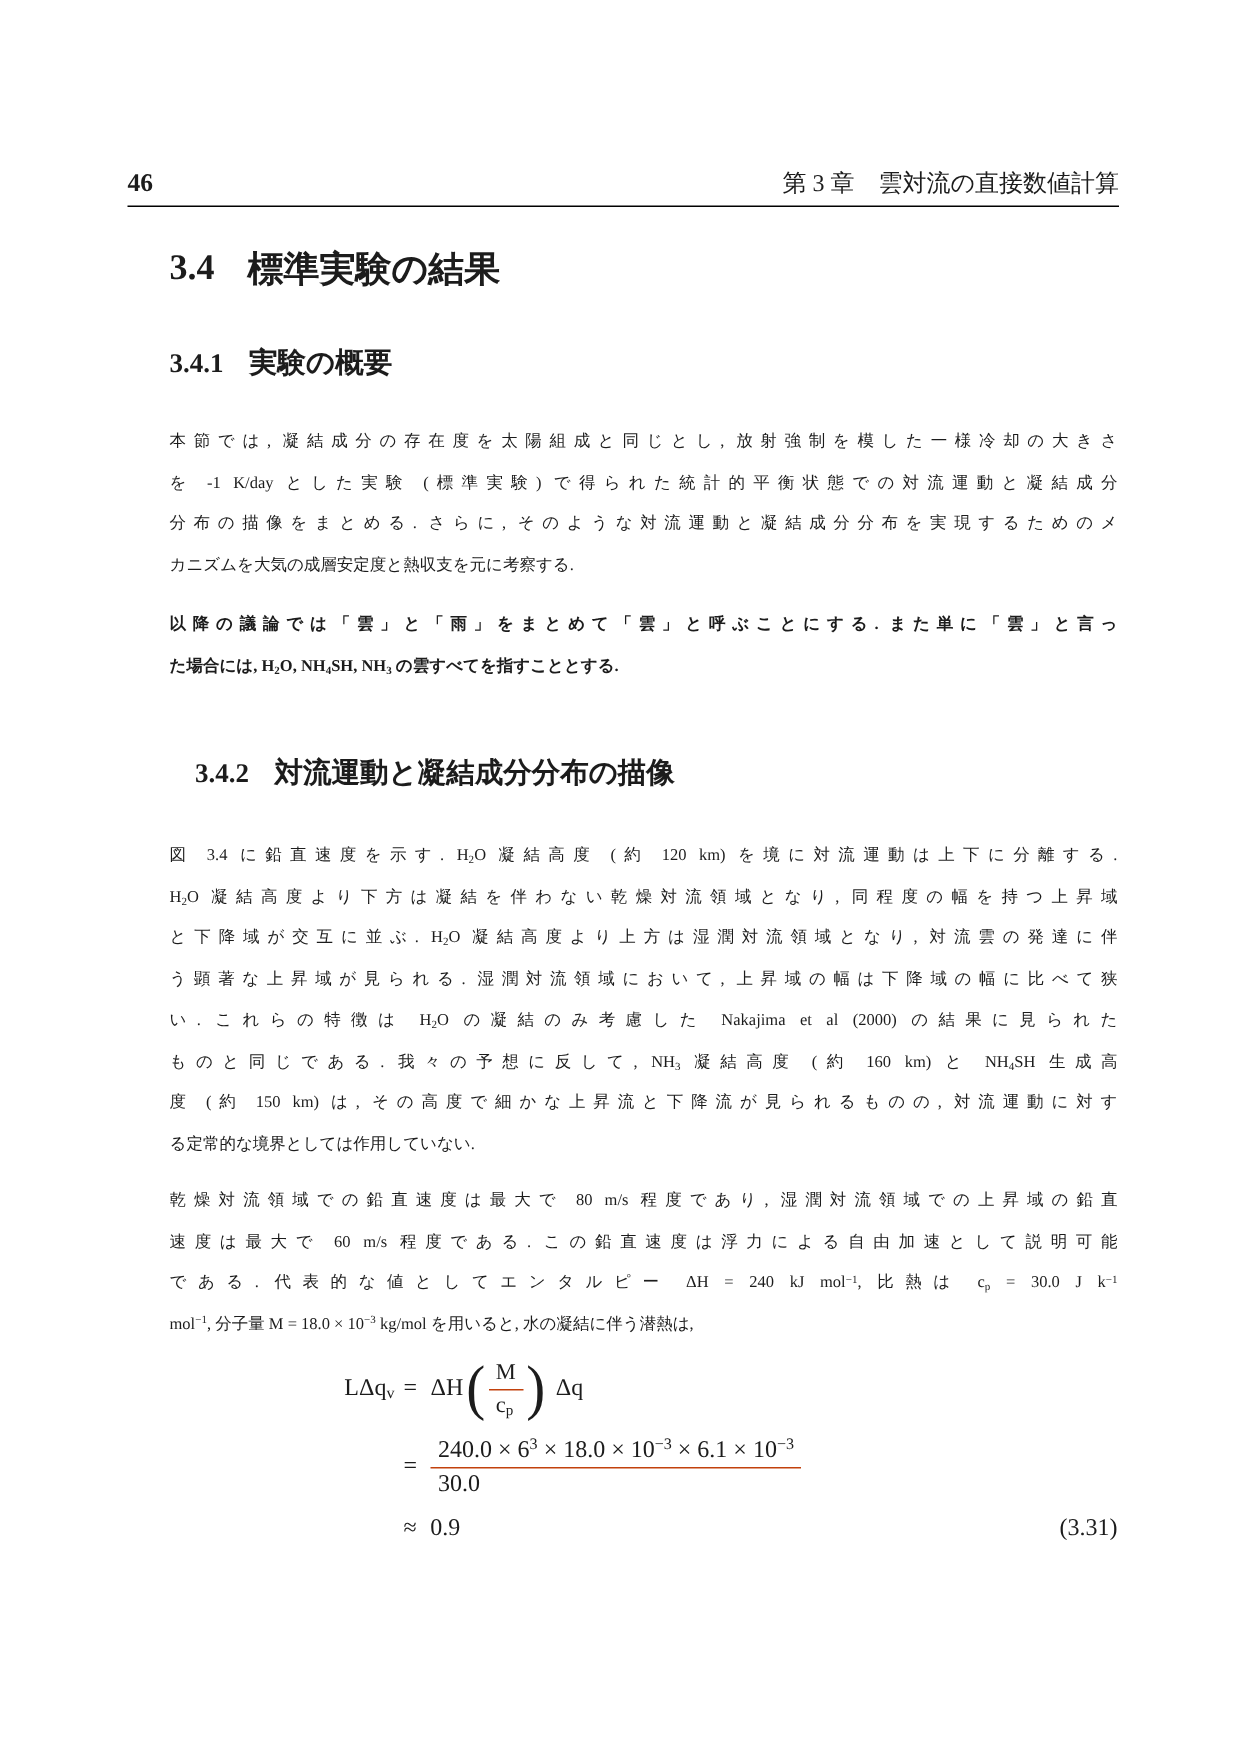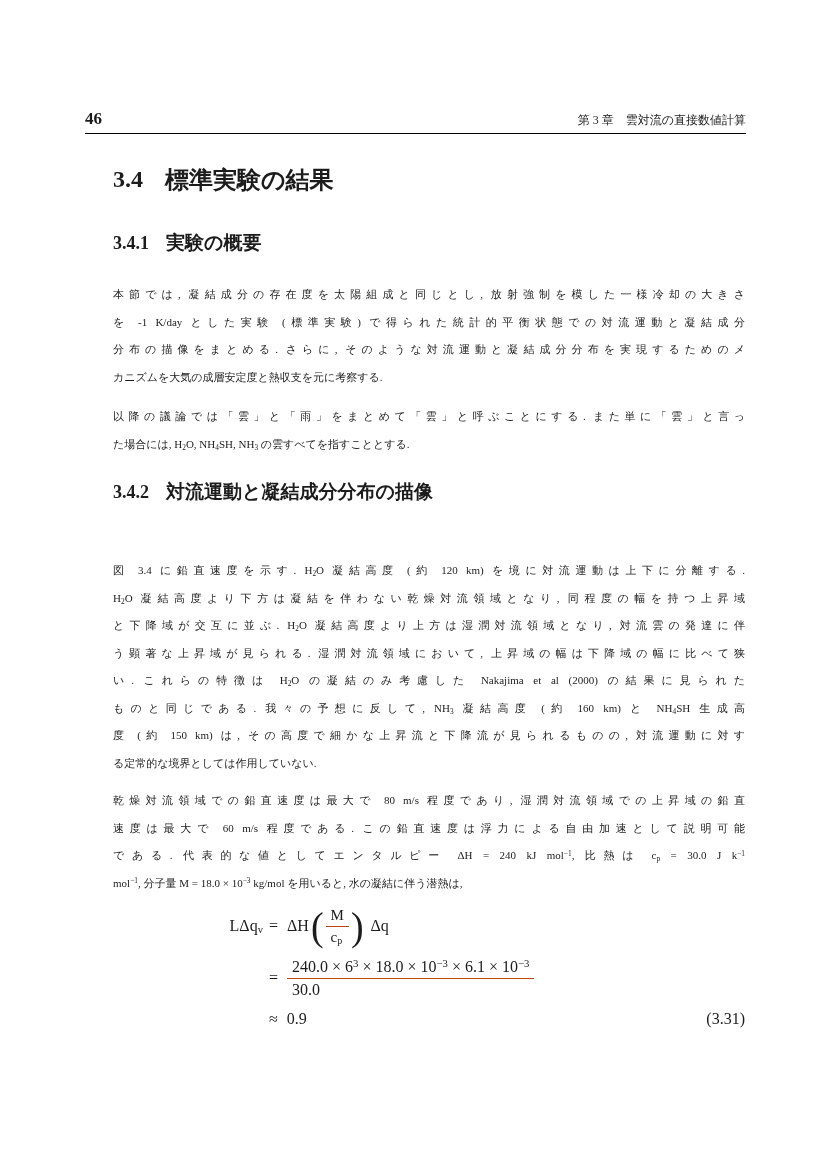--- a/index.html
+++ b/index.html
@@ -8,33 +8,33 @@
     font-family:"Liberation Serif","DejaVu Serif",serif;color:#1c1c1c;
     overflow:hidden;
   }
   
   .hdr{
     position:absolute;left:85px;top:79px;width:661px;
     display:flex;justify-content:space-between;align-items:baseline;
     border-bottom:1.5px solid #000;padding-bottom:4px;
   }
   .hdr .pgnum{font-size:17px;font-weight:700;}
-  .hdr .chap{font-size:12px;margin-top:33px;}
+  .hdr .chap{font-size:16px;margin-top:33px;}
   
   .h-sec{position:absolute;left:113px;top:167px;margin:0;display:flex;align-items:flex-end;gap:22px;line-height:1.05;}
   .h-sec .hnum{font-size:24px;font-weight:700;font-family:"Liberation Serif","DejaVu Serif",serif;}
   .h-sec .httl{font-size:24px;font-weight:700;font-family:"Liberation Sans","DejaVu Sans",sans-serif;}
   .h-sub{position:absolute;left:113px;margin:0;display:flex;align-items:baseline;gap:17px;line-height:1.05;}
   .h-sub .hnum{font-size:18px;font-weight:700;font-family:"Liberation Serif","DejaVu Serif",serif;}
   .h-sub .httl{font-size:19px;font-weight:700;font-family:"Liberation Sans","DejaVu Sans",sans-serif;}
   #sub1{top:233px;}
-  #sub2{top:482px;}
+  #sub2{top:506px;margin-left:17px;}
   
   .para{position:absolute;left:113px;width:632px;font-size:11px;}
-  #p1{top:281px;} #p2{top:403px;} #p3{top:557px;} #p4{top:787px;}
+  #p1{top:281px;} #p2{top:403px;font-weight:bold;} #p3{top:557px;} #p4{top:787px;}
   .line{height:27.5px;line-height:27.5px;text-align:justify;text-align-last:justify;overflow:visible;}
   .line.last{text-align-last:auto;}
   .it{}
   .sp{font-size:67%;position:relative;top:-0.45em;line-height:0;}
   .sb{font-size:67%;position:relative;top:0.28em;line-height:0;}
   
   .equation{position:absolute;left:113px;top:903px;width:632px;font-size:16px;}
   .eqgrid{display:grid;grid-template-columns:150px 1fr;row-gap:2px;}
   .eq-l{display:flex;justify-content:flex-end;align-items:center;}
   .eq-r{display:flex;align-items:center;}

